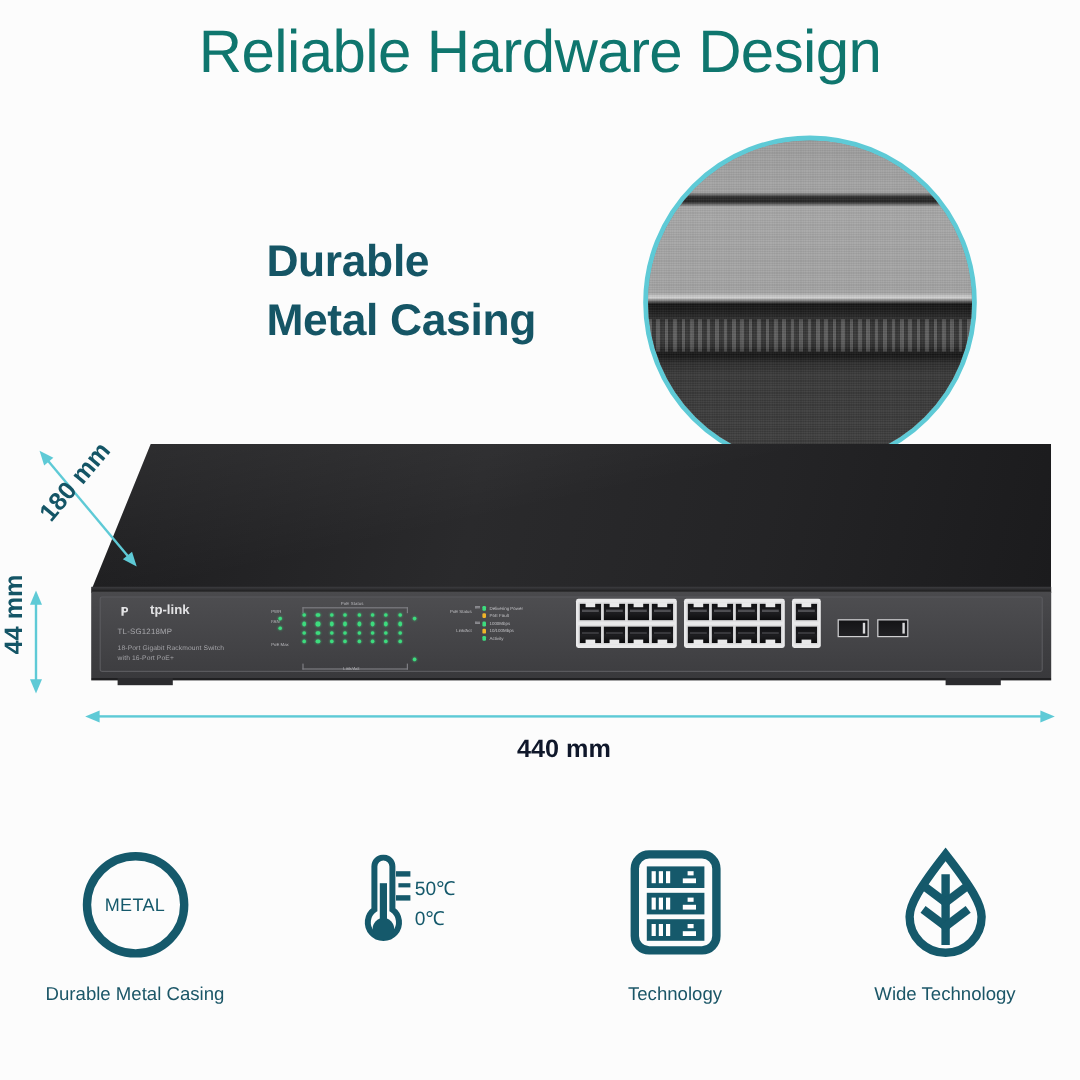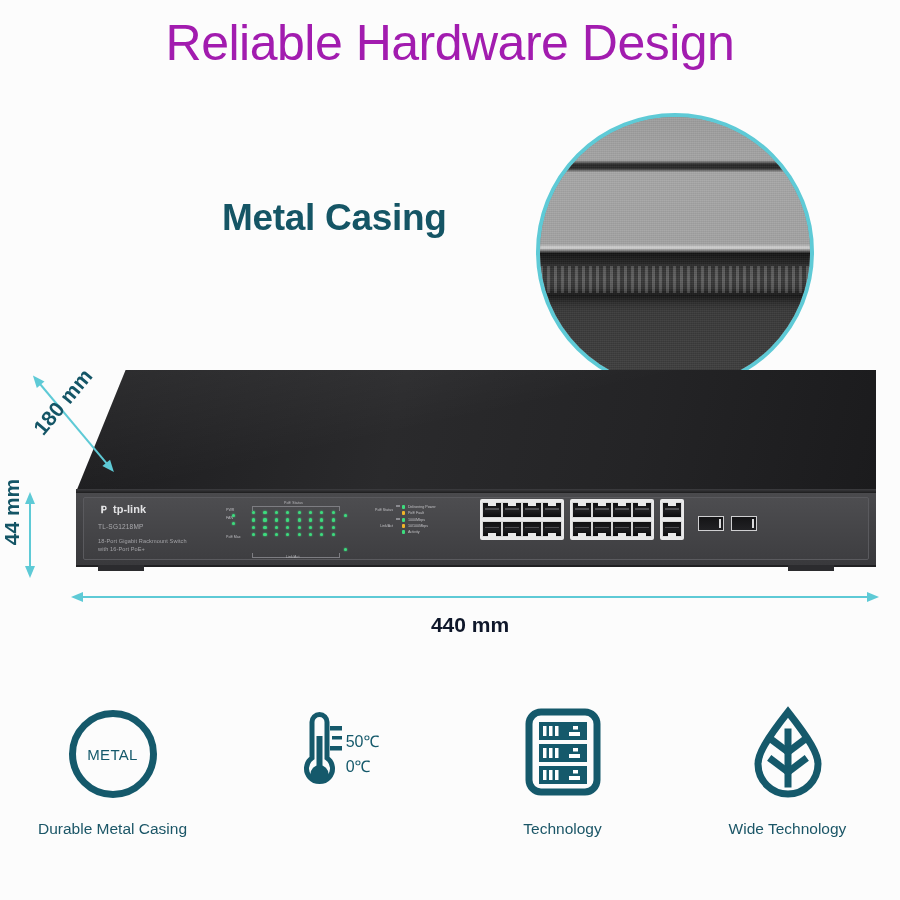--- a/index.html
+++ b/index.html
@@ -20,21 +20,21 @@
   
   .page-title {
     position: absolute;
     top: 14px;
     left: 0;
     width: 900px;
     text-align: center;
     font-size: 50px;
     font-weight: 400;
     letter-spacing: -0.5px;
-    color: #a21caf;
+    color: #0f766e;
     white-space: nowrap;
   }
 
   
   .callout-heading {
     position: absolute;
     top: 193px;
     left: 222px;
     font-size: 37px;
     line-height: 1.33;
@@ -178,21 +178,21 @@
   
   .brand-block {
     position: absolute;
     left: 22px;
     top: 10px;
     color: #c8c8cb;
   }
   .brand-logo {
     display: flex;
     align-items: center;
-    gap: 4px;
+    gap: 16px;
     font-size: 11px;
     font-weight: bold;
     color: #e2e2e4;
   }
   .brand-mark {
     display: inline-block;
     width: 11px;
     height: 11px;
     position: relative;
   }
@@ -455,20 +455,21 @@
     display: flex; flex-direction: column; gap: 9px;
     font-size: 16px; color: #15596b; line-height: 1;
   }
 </style>
 </head>
 <body>
 
 <div class="page-title">Reliable Hardware Design</div>
 
 <div class="callout-heading">
+  <span class="ch-line">Durable</span>
   <span class="ch-line">Metal Casing</span>
 </div>
 
 <div class="magnifier-wrap">
   <div class="mag-pointer"></div>
   <div class="mag-circle">
     <div class="mag-photo"></div>
     <div class="mag-weld"></div>
     <div class="mag-grain"></div>
   </div>

